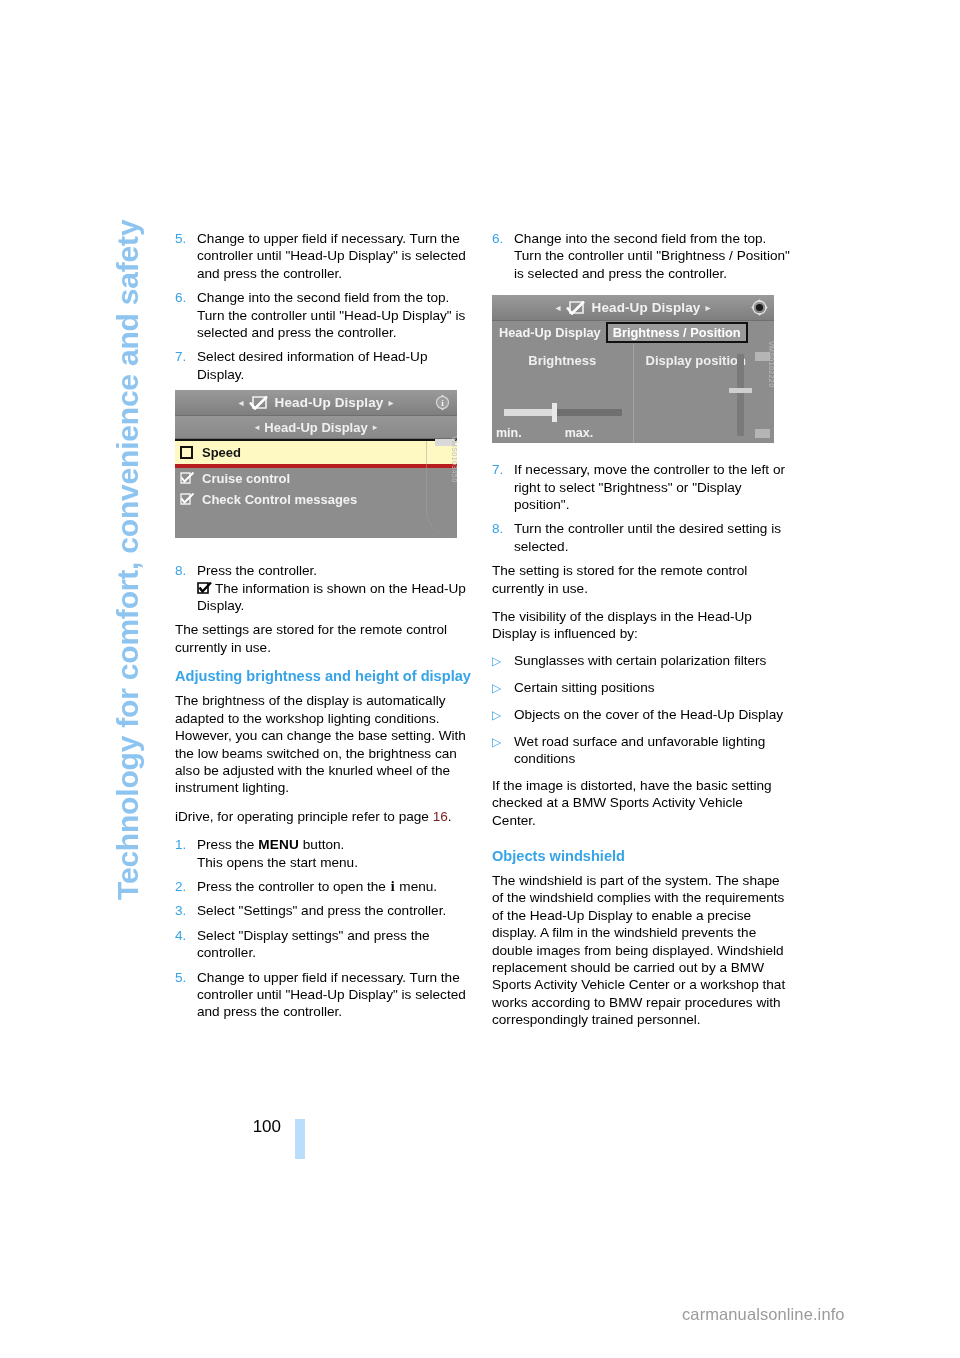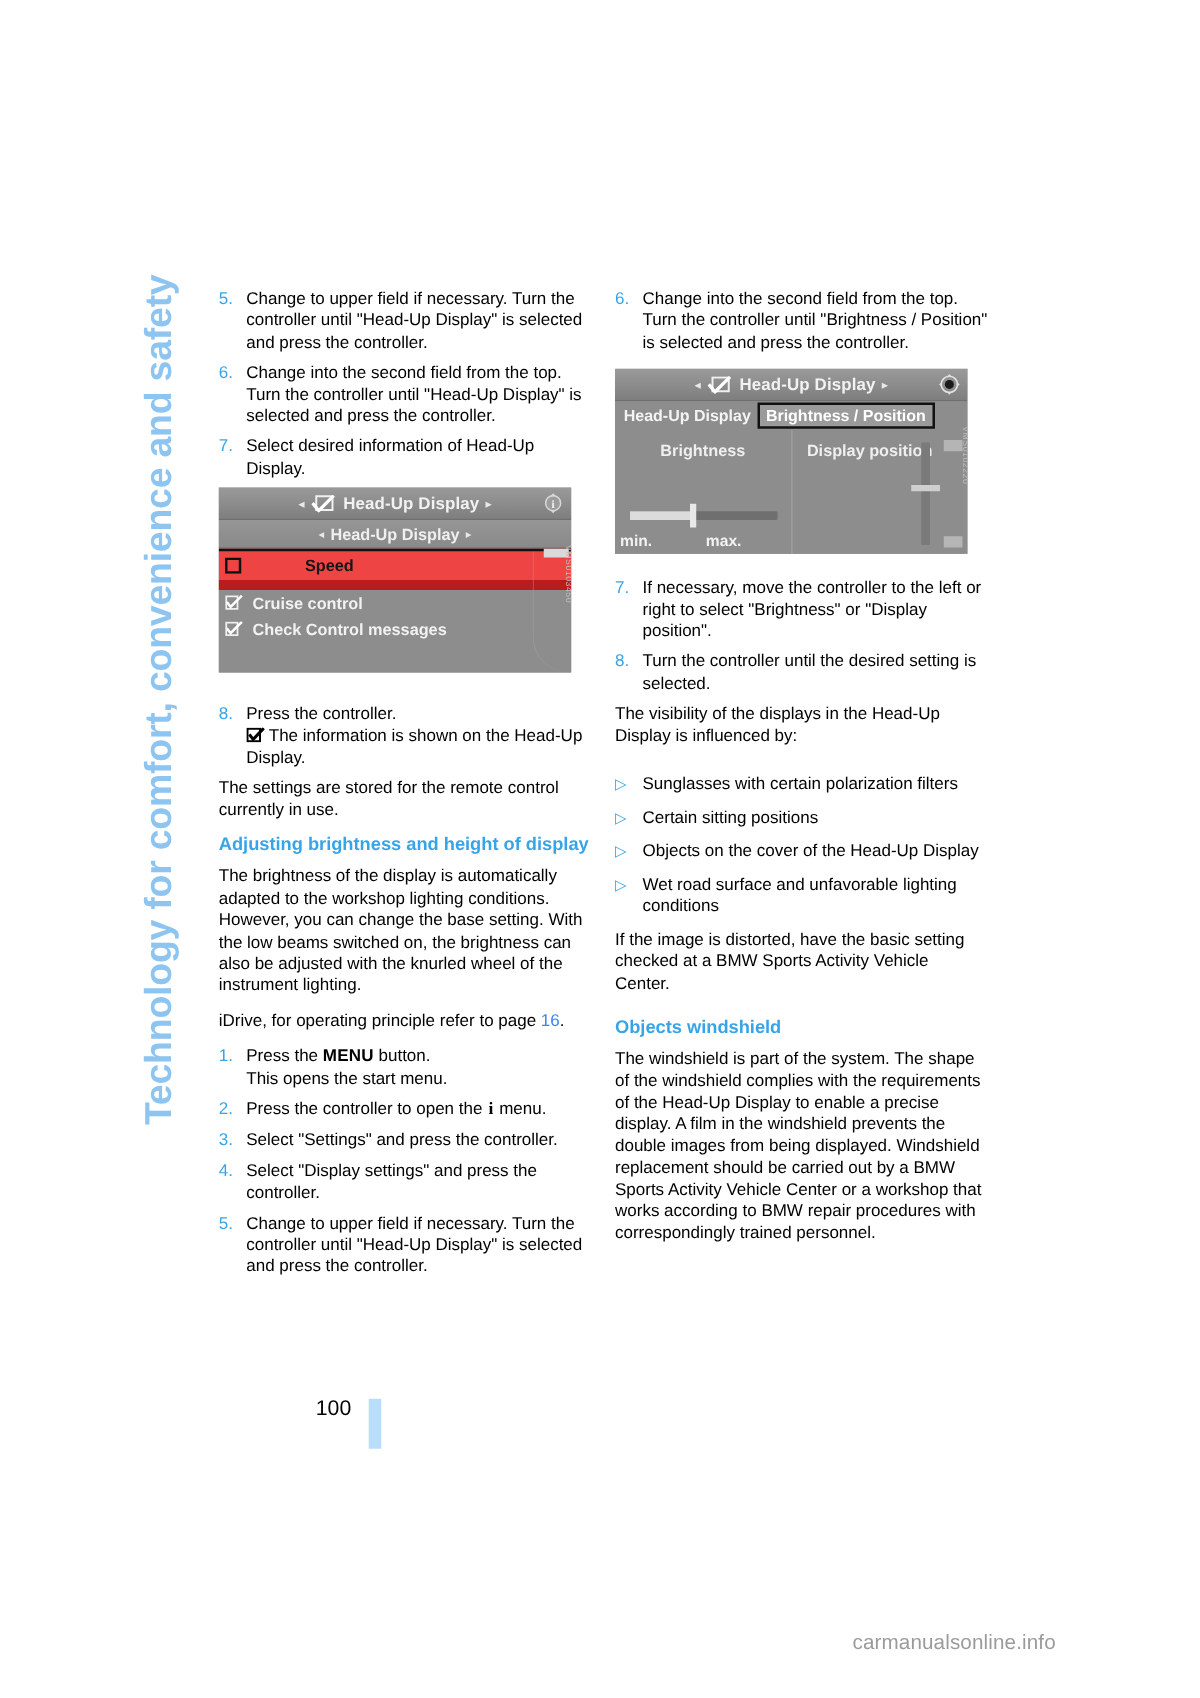--- a/index.html
+++ b/index.html
@@ -83,21 +83,21 @@
     font-size: 13.6px;
   }
   .step-body {
     flex: 1 1 auto;
   }
 
   
   p.para {
     margin: 0 0 11px 0;
   }
-  p.para.tight { margin-bottom: 21px; }
+  p.para.tight { margin-bottom: 9px; }
 
   
   h2.sec-head {
     color: #38a4e8;
     font-size: 14.6px;
     font-weight: bold;
     line-height: 18px;
     margin: 18px 0 7px 0;
   }
   h2.sec-head.first { margin-top: 8px; }
@@ -110,21 +110,21 @@
   .bullet-mark {
     width: 22px;
     flex: 0 0 22px;
     color: #38a4e8;
     font-size: 12px;
     line-height: 18px;
   }
   .bullet-body { flex: 1 1 auto; }
 
   
-  .pgref { color: #3b82f6; }
+  .pgref { color: #7f1d1d; }
   .menu-btn { font-weight: bold; letter-spacing: 0.2px; }
   .i-glyph {
     font-weight: bold;
     font-family: "Liberation Serif", serif;
     font-size: 14px;
     padding: 0 1px;
   }
   .check-glyph {
     display: inline-block;
     position: relative;
@@ -249,26 +249,25 @@
   .list-row {
     display: flex;
     align-items: center;
     height: 21px;
     padding-left: 5px;
     color: #f2f2f2;
     font-size: 13px;
     font-weight: bold;
   }
   .list-row.first {
-    background: #ef4444;
+    background: #fef9c3;
     border-top: 2px solid #111;
-    border-bottom: 8px solid #b91c1c;
+    border-bottom: 4px solid #b91c1c;
     color: #151515;
     height: 23px;
-    gap: 42px;
   }
   .row-box { display:inline-block; width:15px; height:13px; margin-right:7px; position: relative; }
   .scroll-hint {
     position:absolute; right:4px; top:2px; width: 26px; height: 96px;
     border-left: 1px solid #a2a2a2;
     border-radius: 0 0 0 40px;
     opacity:.5;
   }
   .white-notch {
     position:absolute; right:2px; top:0; width:20px; height:7px; background:#d9d9d9;
@@ -451,20 +450,21 @@
   <div class="step">
     <span class="step-num">7.</span>
     <span class="step-body">If necessary, move the controller to the left or right to select "Brightness" or "Display position".</span>
   </div>
 
   <div class="step">
     <span class="step-num">8.</span>
     <span class="step-body">Turn the controller until the desired setting is selected.</span>
   </div>
 
+  <p class="para">The setting is stored for the remote control currently in use.</p>
 
   <p class="para tight">The visibility of the displays in the Head-Up Display is influenced by:</p>
 
   <div class="bullet">
     <span class="bullet-mark">▷</span>
     <span class="bullet-body">Sunglasses with certain polarization filters</span>
   </div>
   <div class="bullet">
     <span class="bullet-mark">▷</span>
     <span class="bullet-body">Certain sitting positions</span>

